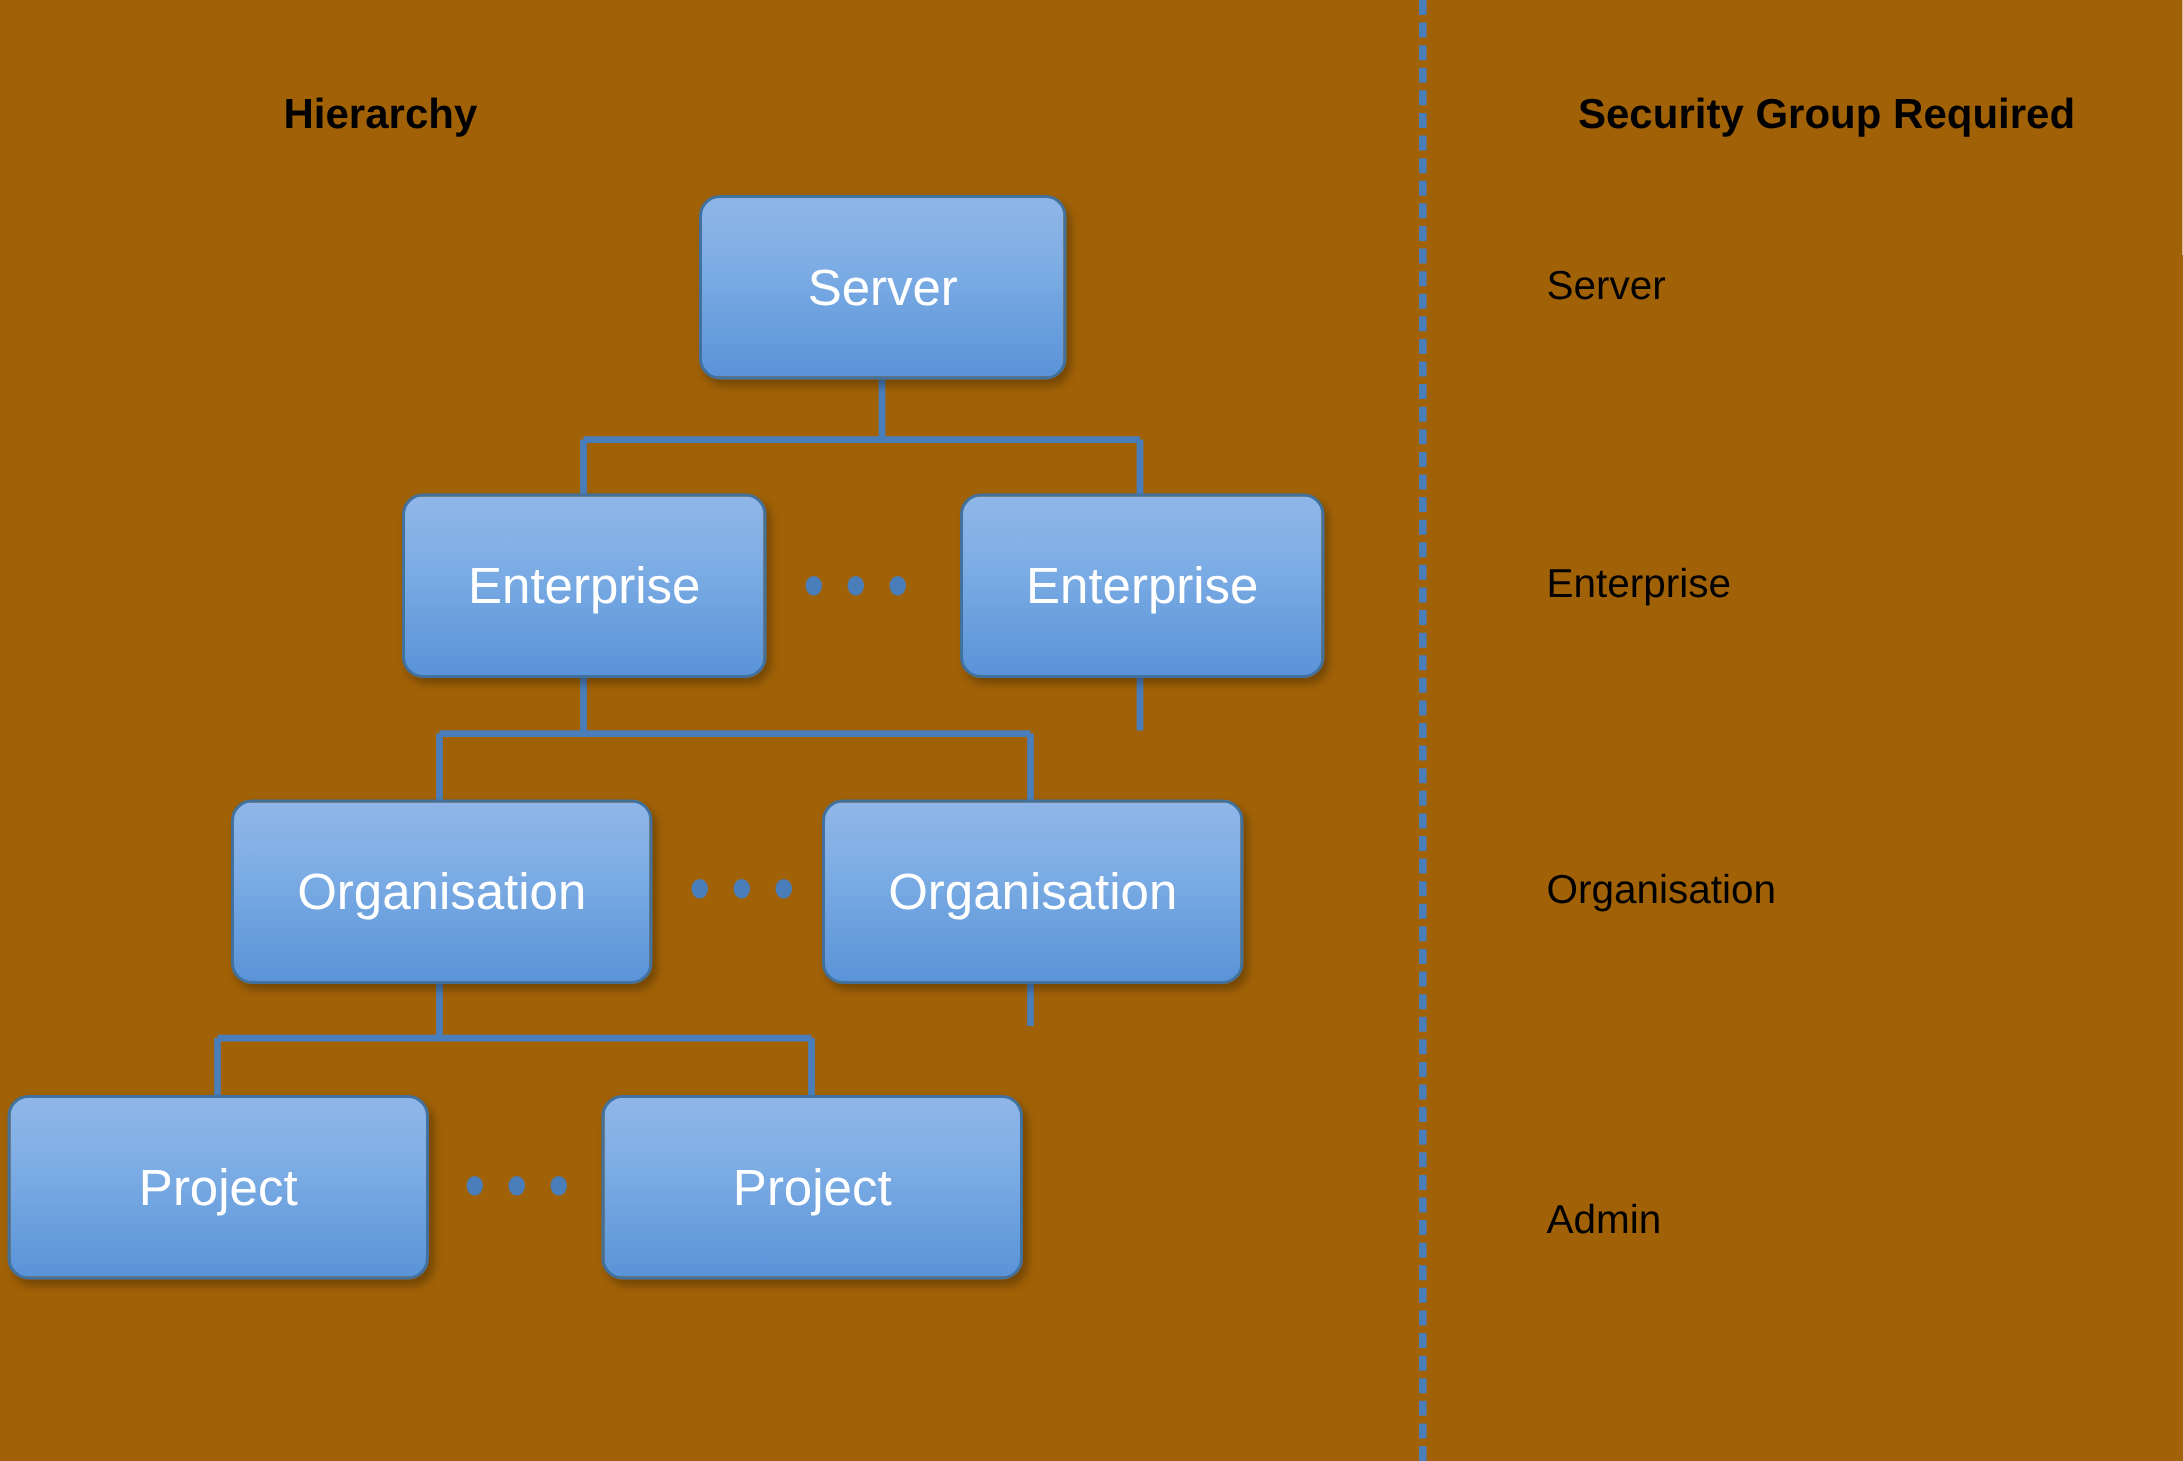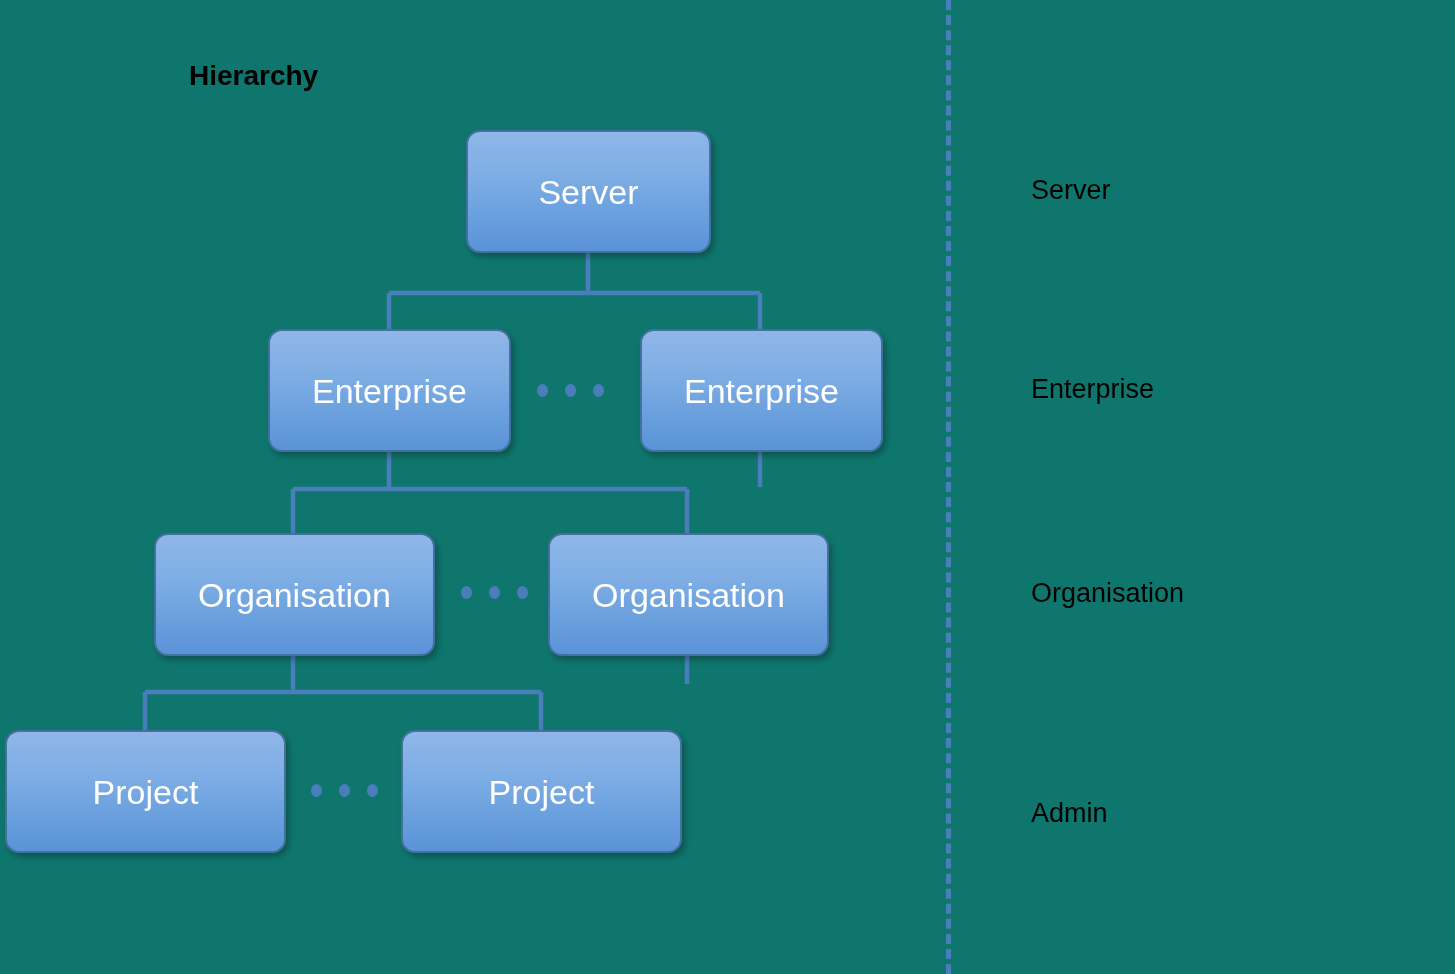--- a/index.html
+++ b/index.html
@@ -9,21 +9,21 @@
     background: #ffffff;
   }
   body {
     font-family: "Liberation Sans", sans-serif;
     -webkit-font-smoothing: antialiased;
   }
   #canvas {
     position: relative;
     width: 1455px;
     height: 974px;
-    background: #0f766e;
+    background: #a16207;
     overflow: hidden;
   }
 
   
   .col-heading {
     position: absolute;
     font-weight: bold;
     color: #000000;
     font-size: 28px;
     line-height: 1;
@@ -93,20 +93,21 @@
     border-radius: 50%;
     background: #4A7EBB;
   }
 </style>
 </head>
 <body>
 
 <div id="canvas">
 
   <div class="col-heading" id="heading-hierarchy">Hierarchy</div>
+  <div class="col-heading" id="heading-security">Security Group Required</div>
 
   <div id="divider"></div>
 
   <svg id="wires" viewBox="0 0 1455 974" width="1455" height="974" xmlns="http://www.w3.org/2000/svg">
     <g fill="none" stroke="#4A7EBB" stroke-width="4.5" stroke-linecap="butt">
 
       <path d="M 588 253 L 588 293"></path>
       <path d="M 389 293 L 760 293"></path>
       <path d="M 389 293 L 389 331"></path>
       <path d="M 760 293 L 760 331"></path>

